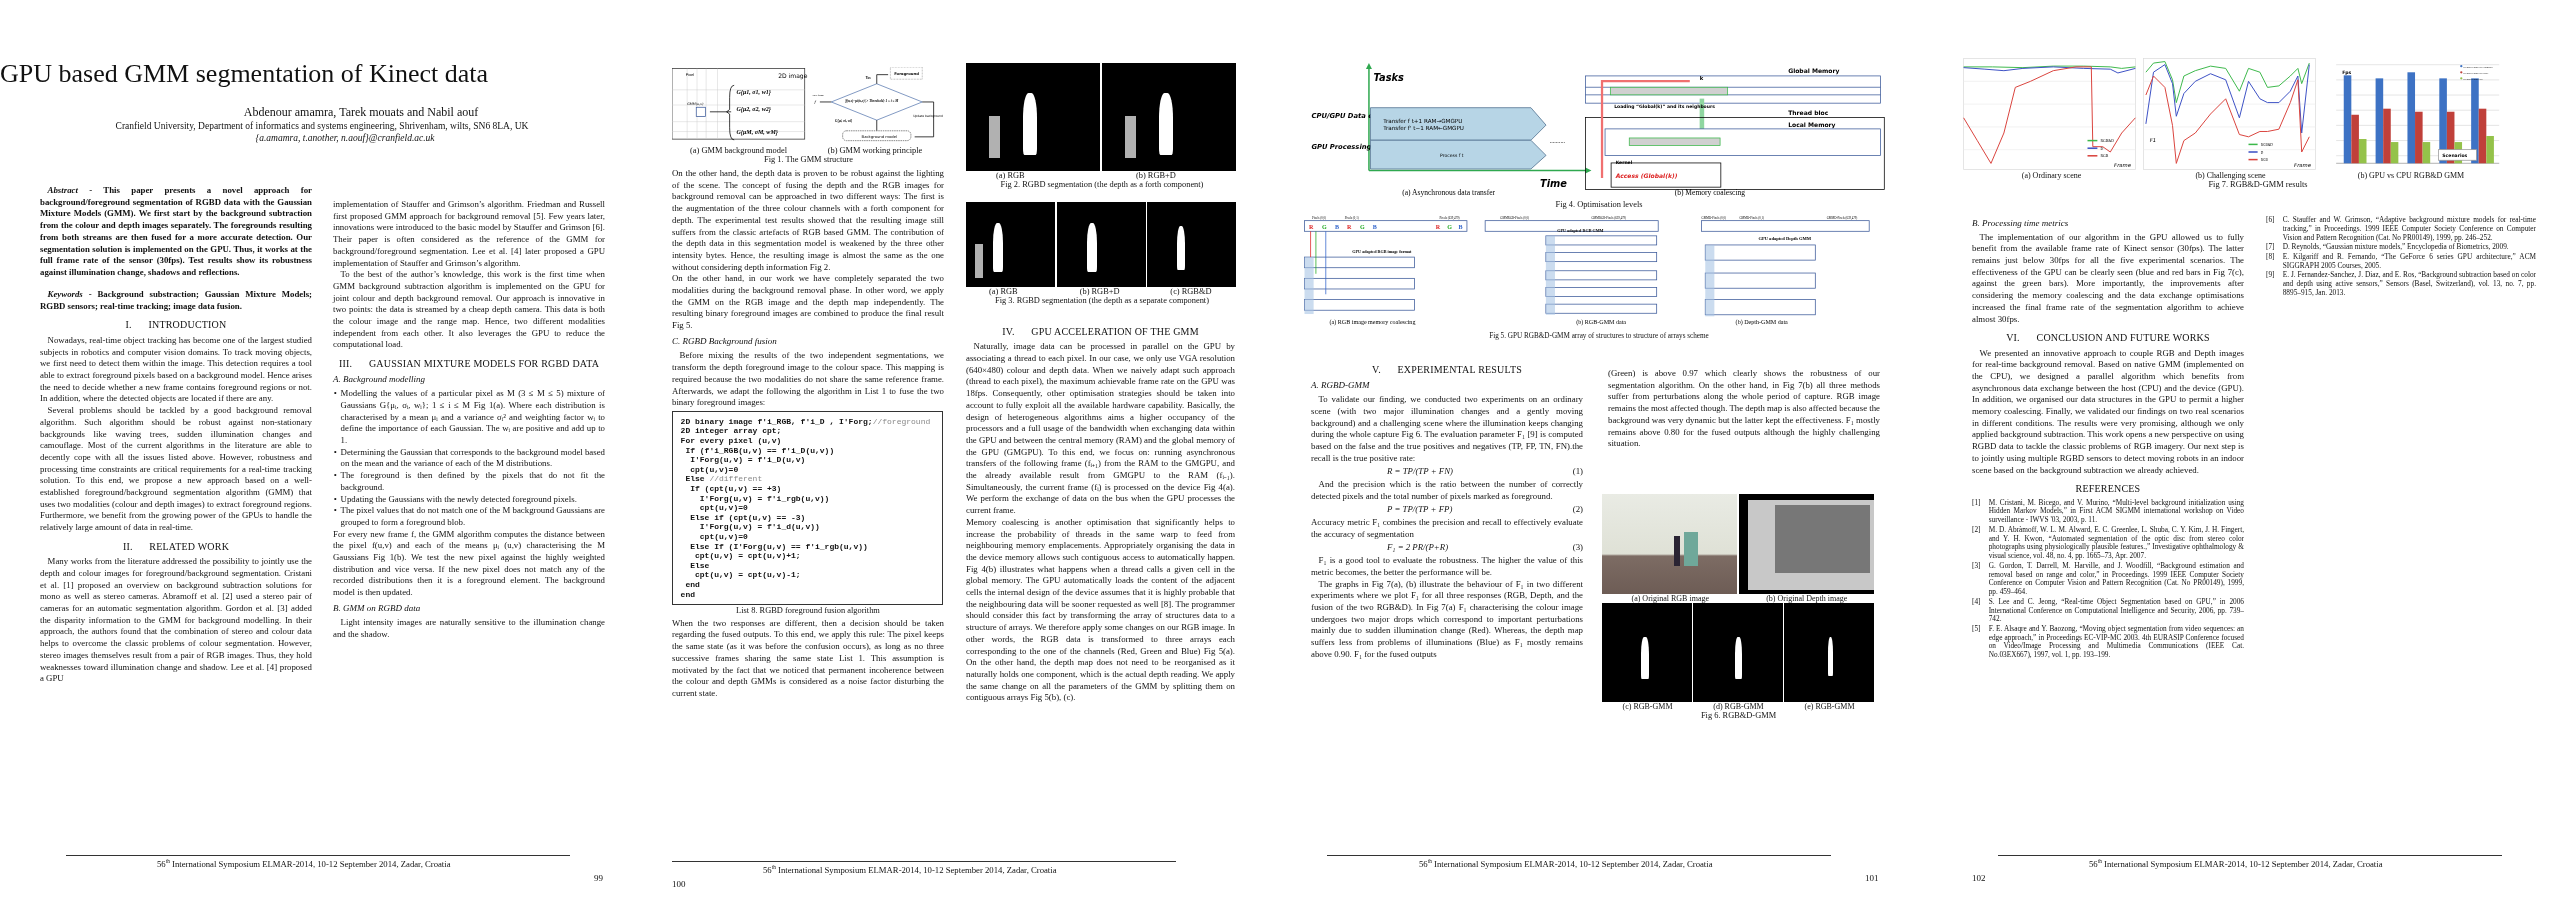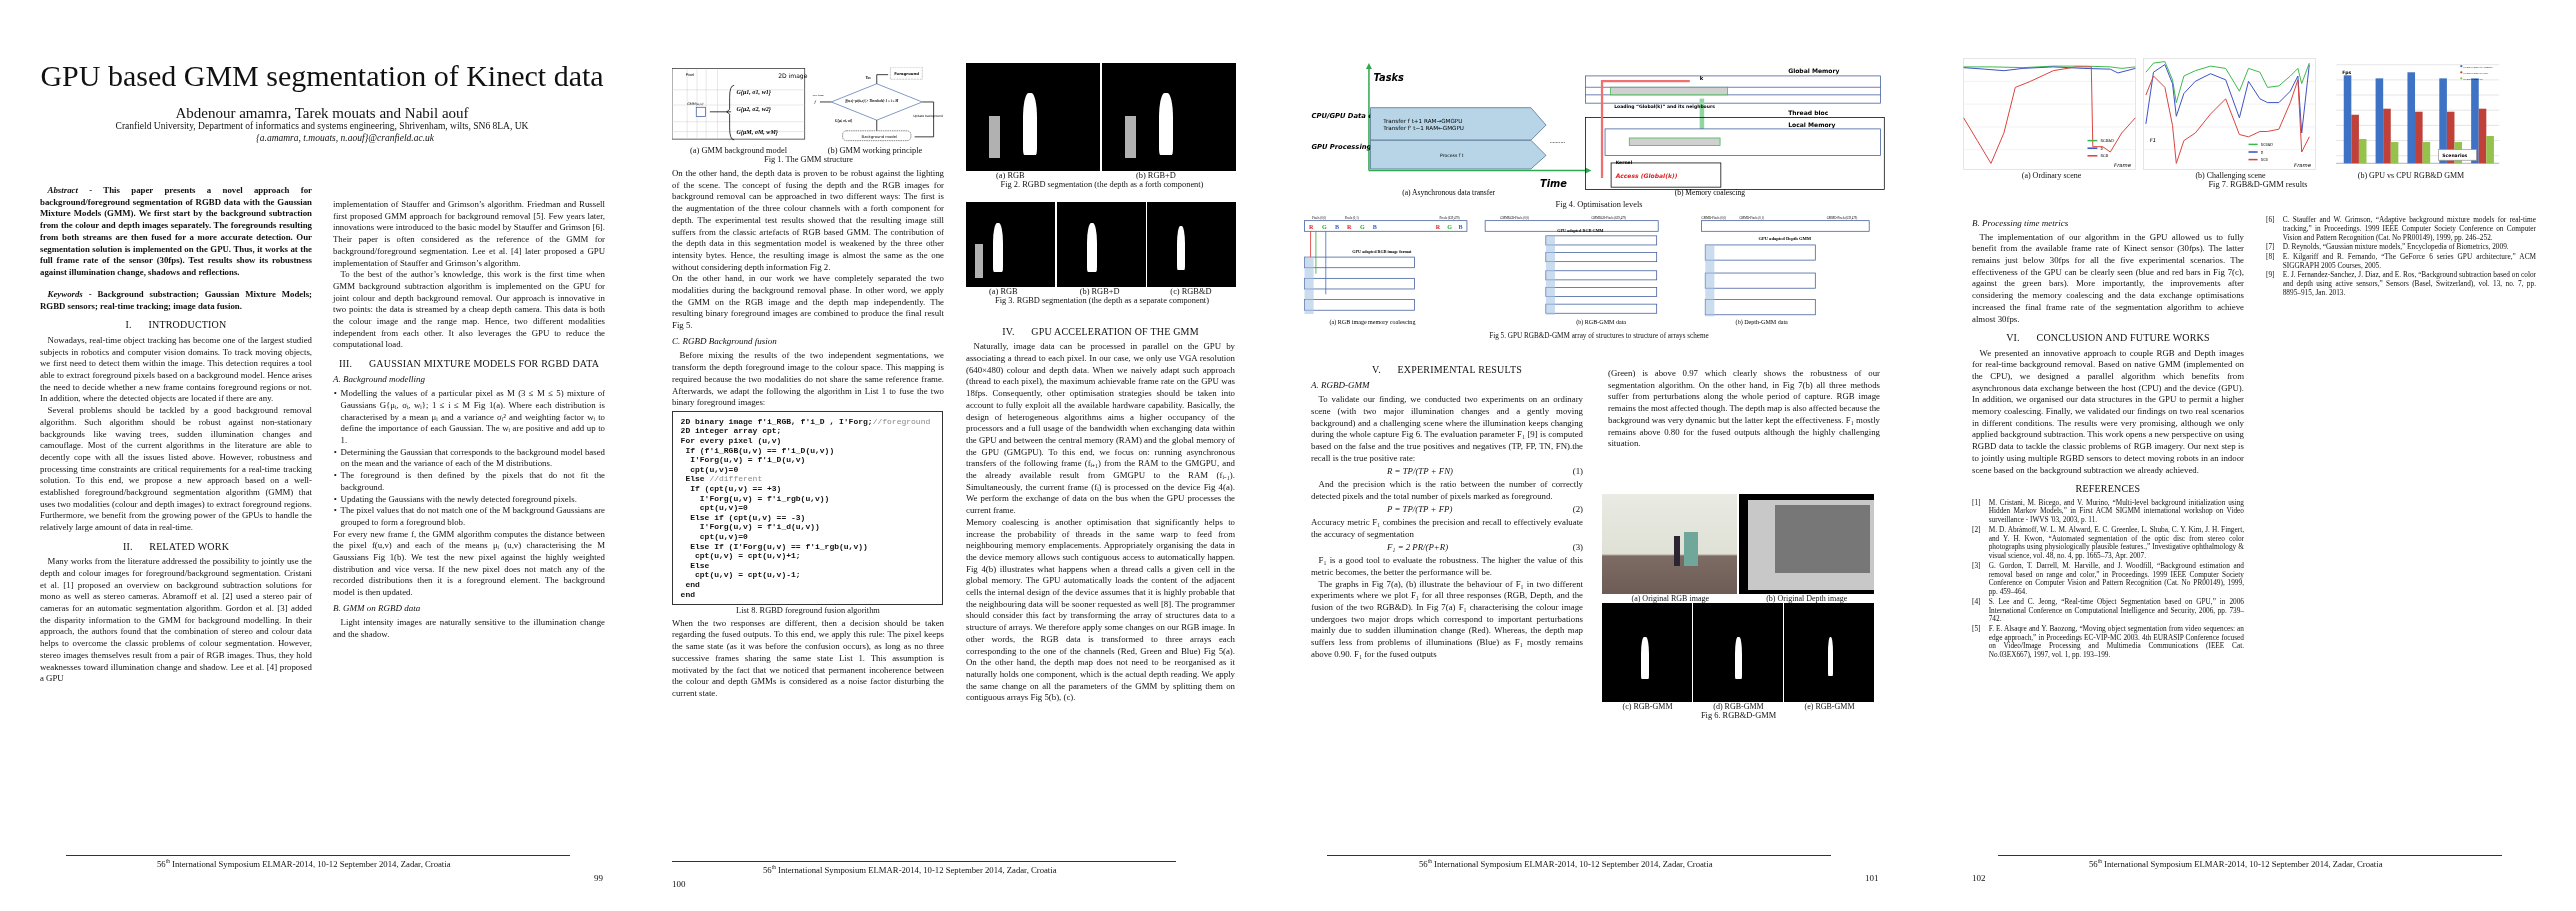--- a/index.html
+++ b/index.html
@@ -3,22 +3,22 @@
 <meta charset="utf-8">
 <style>
   html, body { margin:0; padding:0; background:#ffffff; }
   body { width:2576px; height:911px; position:relative; overflow:hidden;
          font-family:"Liberation Serif", serif; color:#111; }
   .page { position:absolute; top:0; width:644px; height:911px; background:#fff; }
   .p1 { left:0; } .p2 { left:632px;margin-top:6px; } .p3 { left:1288px; } .p4 { left:1932px; }
   .col { position:absolute; font-size:8.8px; line-height:11.7px; text-align:justify; }
   .col p { margin:0; text-indent:7.6px; }
   .col p.ni { text-indent:0; }
-  .title { position:absolute; left:0; width:644px; top:59px; text-align:center; font-size:30px; }
-  .authors { position:absolute; left:0; width:644px; top:105px; text-align:center; font-size:15px; }
+  .title { position:absolute; left:0; width:644px; top:59px; text-align:left; font-size:26px; }
+  .authors { position:absolute; left:0; width:644px; top:105px; text-align:center; font-size:12px;padding-left:39px; }
   .affil { position:absolute; left:0; width:644px; top:120px; text-align:center; font-size:9.5px; line-height:12px; }
   .affil .mail { font-style:italic; padding-left:46px; }
   .sec { text-align:center; margin:6.8px 0 3.8px 0; font-size:10px; letter-spacing:0.2px; }
   .sec .num { margin-right:16.7px; }
   .sub { font-style:italic; margin:4.6px 0 2.3px 0; font-size:9px; }
   .abs p { font-weight:bold; }
   .abs i { font-weight:bold; }
   ul.bl { margin:0; padding-left:7.6px; list-style:none; }
   ul.bl li { position:relative; padding-left:0; }
   ul.bl li::before { content:"•"; position:absolute; left:-6.8px; }
@@ -38,21 +38,21 @@
   .diag-text { font-family:"DejaVu Sans", sans-serif; }
 </style>
 </head>
 <body>
 
 <div class="page p1">
   <div class="title">GPU based GMM segmentation of Kinect data</div>
   <div class="authors">Abdenour amamra, Tarek mouats and Nabil aouf</div>
   <div class="affil">
     <div>Cranfield University, Department of informatics and systems engineering, Shrivenham, wilts, SN6 8LA, UK</div>
-    <div class="mail">{a.amamra, t.mouats, n.aouf}@cranfield.ac.uk</div>
+    <div class="mail">{a.amamra, t.another, n.aouf}@cranfield.ac.uk</div>
   </div>
 
   <div class="col abs" style="left:40px; top:185px; width:272px;">
     <p><i>Abstract</i><span> - This paper presents a novel approach for background/foreground segmentation of RGBD data with the Gaussian Mixture Models (GMM). We first start by the background subtraction from the colour and depth images separately. The foregrounds resulting from both streams are then fused for a more accurate detection. Our segmentation solution is implemented on the GPU. Thus, it works at the full frame rate of the sensor (30fps). Test results show its robustness against illumination change, shadows and reflections.</span></p>
     <p style="margin-top:10.6px;"><i>Keywords</i><span> - Background substraction; Gaussian Mixture Models; RGBD sensors; real-time tracking; image data fusion.</span></p>
     <div style="font-weight:normal;">
       <div class="sec"><span class="num">I.</span><span>INTRODUCTION</span></div>
       <p style="font-weight:normal;">Nowadays, real-time object tracking has become one of the largest studied subjects in robotics and computer vision domains. To track moving objects, we first need to detect them within the image. This detection requires a tool able to extract foreground pixels based on a background model. Hence arises the need to decide whether a new frame contains foreground regions or not. In addition, where the detected objects are located if there are any.</p>
       <p style="font-weight:normal;">Several problems should be tackled by a good background removal algorithm. Such algorithm should be robust against non-stationary backgrounds like waving trees, sudden illumination changes and camouflage. Most of the current algorithms in the literature are able to decently cope with all the issues listed above. However, robustness and processing time constraints are critical requirements for a real-time tracking solution. To this end, we propose a new approach based on a well-established foreground/background segmentation algorithm (GMM) that uses two modalities (colour and depth images) to extract foreground regions. Furthermore, we benefit from the growing power of the GPUs to handle the relatively large amount of data in real-time.</p>
       <div class="sec"><span class="num">II.</span><span>RELATED WORK</span></div>

